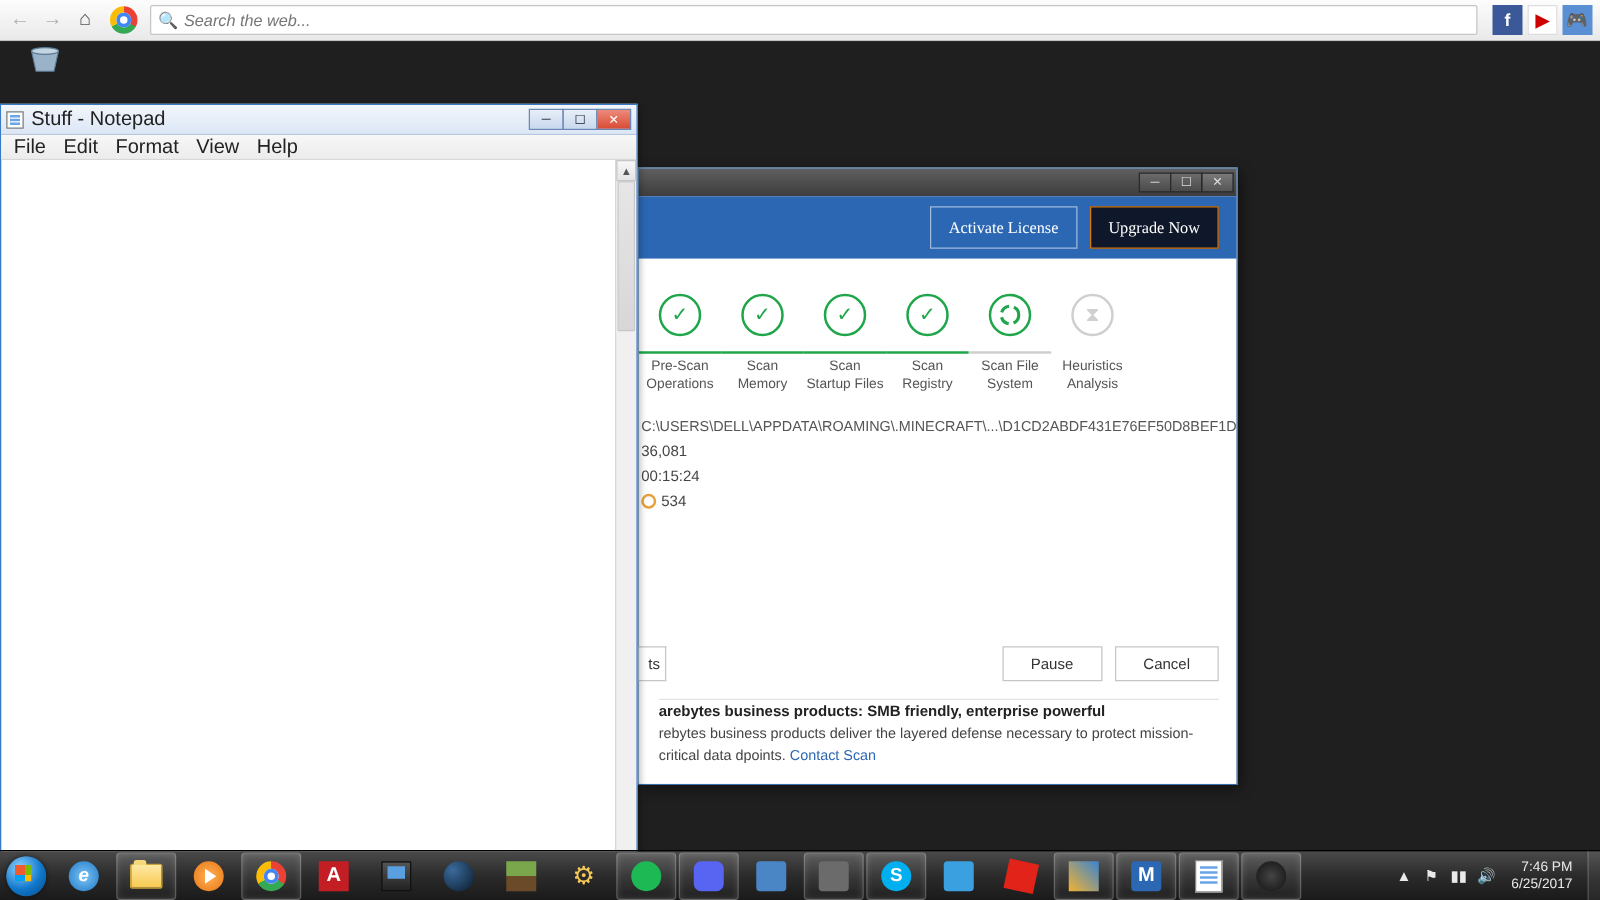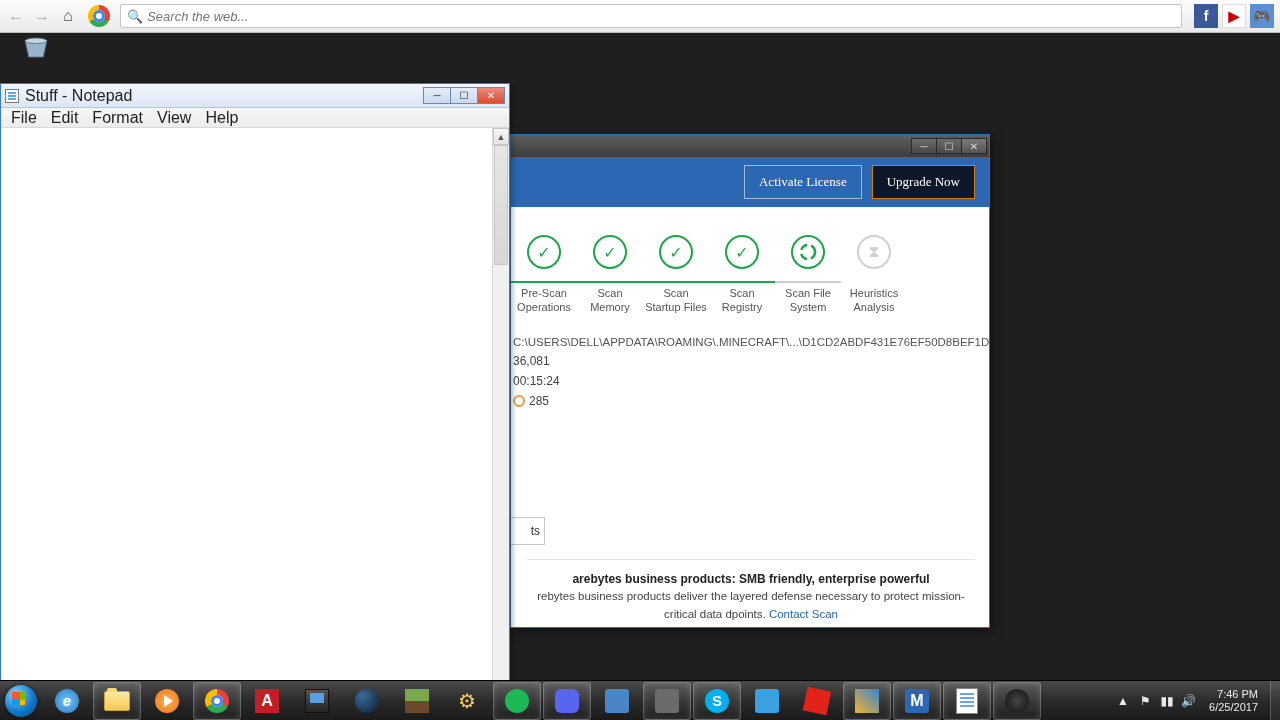--- a/index.html
+++ b/index.html
@@ -62,22 +62,22 @@
 .step-circle.active { border-color: #1fa64a; }
 .step-circle.active svg { animation: none; }
 .step-circle.pending { border-color: #cfcfcf; color: #cfcfcf; }
 .step-label { font-size: 11px; color: #555; text-align: center; margin-top: 18px; line-height: 1.25; width: 62px; }
 .mbam-info { padding: 4px 0 0 0; font-size: 12px; color: #444; }
 .mbam-info-row { margin-bottom: 6px; padding-left: 2px; }
 .mbam-info-row.path { font-size: 11.5px; color: #555; }
 .mbam-badge { display: inline-block; width: 12px; height: 12px; border-radius: 50%; border: 2px solid #e8a13a; margin-right: 4px; vertical-align: -2px; }
 .mbam-actions { position: absolute; left: 0; right: 14px; top: 310px; display: flex; justify-content: flex-end; gap: 10px; }
 .mbam-actbtn { height: 28px; padding: 0 22px; border: 1px solid #c6c6c6; background: #fff; color: #333; font-size: 12px; }
-.mbam-partial-btn { position: absolute; left: -2px; top: 310px; height: 28px; width: 36px; border: 1px solid #c6c6c6; border-left: none; background: #fff; color: #333; font-size: 12px; display:flex; align-items:center; justify-content:flex-end; padding-right:4px;}
-.mbam-promo { position: absolute; left: 16px; right: 14px; top: 352px; border-top: 1px solid #e4e4e4; padding-top: 10px; font-size: 11.5px; color: #444; line-height: 1.5; text-align: center; }
+.mbam-partial-btn { position: absolute; left: -2px; top: 310px; height: 28px; width: 24px; border: 1px solid #c6c6c6; border-left: none; background: #fff; color: #333; font-size: 12px; display:flex; align-items:center; justify-content:flex-end; padding-right:4px;}
+.mbam-promo { position: absolute; left: 16px; right: 14px; top: 352px; border-top: 1px solid #e4e4e4; font-size: 11.5px; color: #444; line-height: 1.5; }
 .mbam-promo strong { color: #222; font-size: 12px; }
 .mbam-promo a { color: #2c67b3; text-decoration: none; }
 
 
 .taskbar { position: absolute; left: 0; right: 0; bottom: 0; height: 40px; background: linear-gradient(#4a4a4a,#2b2b2b 50%,#1a1a1a); display: flex; align-items: center; border-top: 1px solid #000; }
 .start-orb { width: 42px; height: 40px; display: flex; align-items: center; justify-content: center; }
 .start-orb .orb { width: 32px; height: 32px; border-radius: 50%; background: radial-gradient(circle at 35% 30%, #8fd3ff, #1178cc 55%, #044a82); position: relative; box-shadow: 0 0 4px rgba(0,0,0,.6); }
 .orb::after { content: ""; position: absolute; inset: 7px; background:
   linear-gradient(#ef5b2c,#ef5b2c) 0 0/45% 45% no-repeat,
   linear-gradient(#7cbb00,#7cbb00) 55% 0/45% 45% no-repeat,
@@ -192,23 +192,27 @@
         </div>
         <div class="step">
           <div class="step-circle pending">⧗</div>
           <div class="step-label">Heuristics Analysis</div>
         </div>
       </div>
       <div class="mbam-info">
         <div class="mbam-info-row path">C:\USERS\DELL\APPDATA\ROAMING\.MINECRAFT\...\D1CD2ABDF431E76EF50D8BEF1D937ED071583A85</div>
         <div class="mbam-info-row">36,081</div>
         <div class="mbam-info-row">00:15:24</div>
-        <div class="mbam-info-row"><span class="mbam-badge"></span><span>285</span></div>
+        <div class="mbam-info-row"><span class="mbam-badge"></span><span>534</span></div>
       </div>
       <div class="mbam-partial-btn">ts</div>
+      <div class="mbam-actions">
+        <button class="mbam-actbtn">Pause</button>
+        <button class="mbam-actbtn">Cancel</button>
+      </div>
       <div class="mbam-promo">
         <strong>arebytes business products: SMB friendly, enterprise powerful</strong><br>
         <span>rebytes business products deliver the layered defense necessary to protect mission-critical data dpoints. </span><a href="#">Contact Scan</a>
       </div>
     </div>
   </div>
 
   <div class="notepad">
     <div class="np-titlebar">
       <div class="np-icon"></div>

